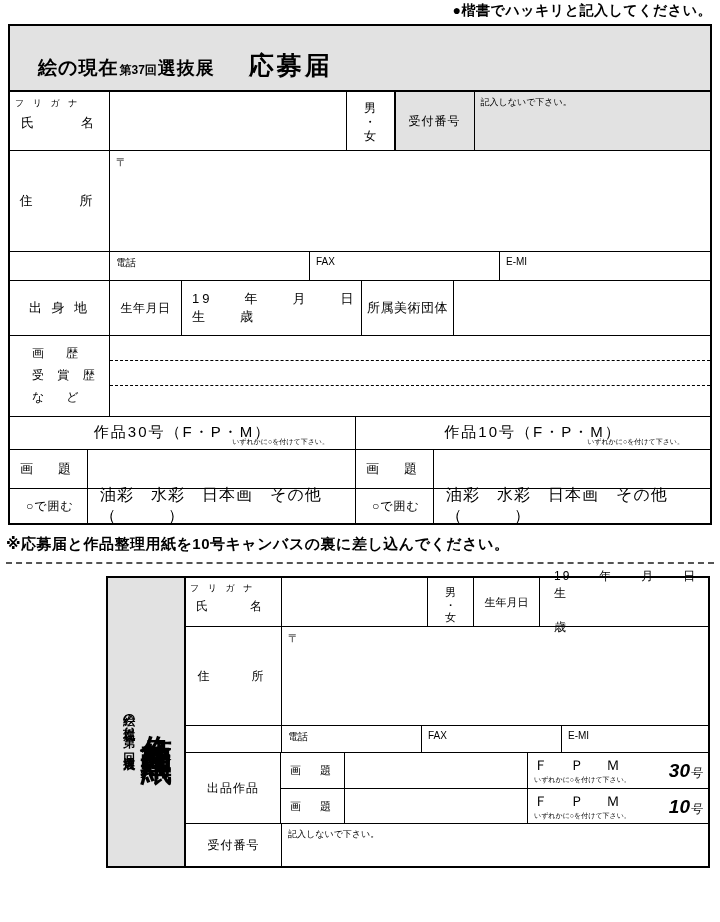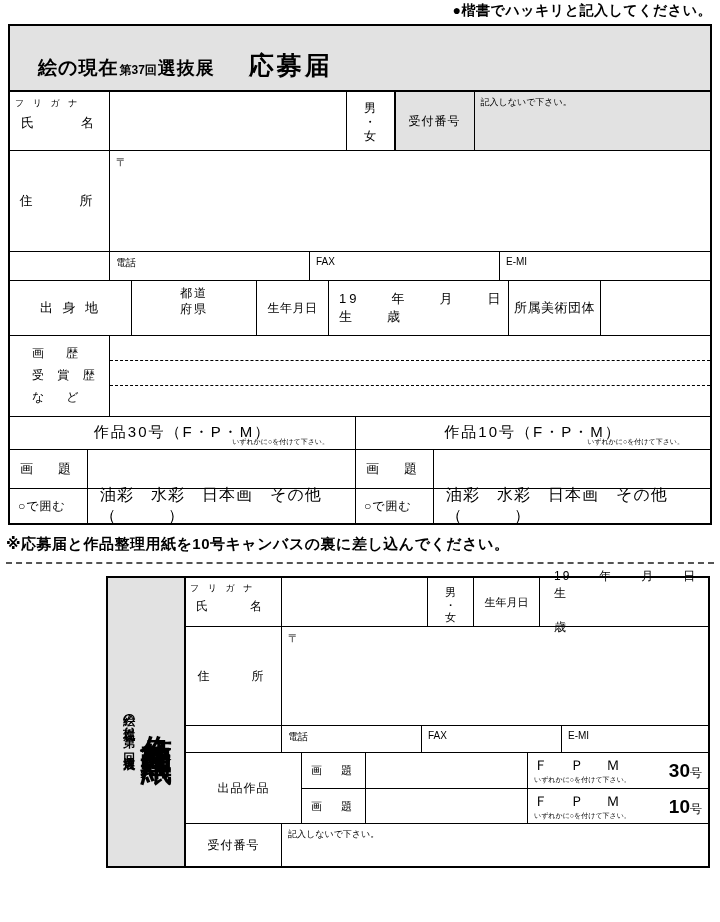--- a/index.html
+++ b/index.html
@@ -58,35 +58,35 @@
   }
   .recept-blank{flex:1;background:#e2e2e2;}
   .recept-blank .note{font-size:9px;padding:4px 0 0 6px;}
 
   .addr-label{width:100px;display:flex;align-items:center;justify-content:center;font-size:13px;letter-spacing:7px;}
   .addr-box{flex:1;}
   .addr-box .mark{font-size:11px;padding:4px 0 0 6px;}
 
   .contact .c{font-size:10px;padding:4px 0 0 6px;}
 
-  .origin-label{width:122px;display:flex;align-items:center;justify-content:center;font-size:13px;letter-spacing:3px;}
+  .origin-label{width:100px;display:flex;align-items:center;justify-content:center;font-size:13px;letter-spacing:3px;}
   .todofuken{font-size:12px;line-height:1.3;text-align:center;padding-top:5px;letter-spacing:2px;}
   .birth-label{width:72px;display:flex;align-items:center;justify-content:center;font-size:12px;letter-spacing:0.5px;}
   .birth-field{font-size:13px;letter-spacing:3px;display:flex;align-items:center;padding-left:10px;}
   .group-label{width:92px;display:flex;align-items:center;justify-content:center;font-size:13px;letter-spacing:0.5px;}
 
   .hist-label{width:100px;font-size:12px;line-height:1.85;padding:6px 0 0 22px;letter-spacing:5px;}
   .hist-box{flex:1;}
   .dash{border-bottom:1px dashed #000;height:24px;}
 
   .work-head{display:flex;align-items:flex-start;justify-content:center;font-size:15px;letter-spacing:2px;padding:6px 0 2px;position:relative;}
   .work-head .note{position:absolute;right:26px;bottom:2px;font-size:7px;letter-spacing:0;}
 
   .gadai-label{width:78px;display:flex;align-items:center;justify-content:center;font-size:13px;letter-spacing:6px;}
-  .marui{font-size:12px;letter-spacing:1px;display:flex;align-items:center;padding-left:8px;}
+  .marui{font-size:12px;letter-spacing:1px;display:flex;align-items:center;padding-left:16px;}
   .media{font-size:16px;letter-spacing:1px;display:flex;align-items:center;padding-left:12px;}
 
   
   .mid-note{font-size:15px;font-weight:bold;padding:10px 0 6px 6px;letter-spacing:0.5px;}
   .cut{
     border-top:2px dashed #555;
     margin:2px 6px 0 6px;
   }
 
   
@@ -108,25 +108,25 @@
   }
   .bform{flex:1;}
 
   .b-namelabel{width:96px;}
   .b-namelabel .l1{font-size:9px;letter-spacing:3px;padding:4px 0 0 4px;}
   .b-namelabel .l2{font-size:12px;letter-spacing:6px;padding:3px 0 0 10px;}
   .b-sex{width:46px;text-align:center;font-size:11px;line-height:1.15;padding-top:8px;}
   .b-birthlabel{width:66px;display:flex;align-items:center;justify-content:center;font-size:11px;}
   .b-birthfield{flex:1;font-size:12px;letter-spacing:2px;display:flex;align-items:center;padding-left:14px;}
   .b-addrlabel{width:96px;display:flex;align-items:center;justify-content:center;font-size:12px;letter-spacing:6px;}
-  .b-shuppin{width:116px;display:flex;align-items:center;justify-content:center;font-size:12px;letter-spacing:1px;}
+  .b-shuppin{width:95px;display:flex;align-items:center;justify-content:center;font-size:12px;letter-spacing:1px;}
   .b-gadai{width:64px;display:flex;align-items:center;justify-content:center;font-size:11px;letter-spacing:4px;}
   .fpm{font-size:14px;letter-spacing:4px;padding-left:6px;}
   .fpm-note{font-size:7px;padding-left:6px;}
-  .size{font-size:19px;font-weight:bold;}
+  .size{font-size:19px;font-weight:bold;font-style:italic;}
   .size .g{font-size:12px;font-weight:normal;}
   .b-recept{width:96px;display:flex;align-items:center;justify-content:center;font-size:12px;letter-spacing:1px;}
 </style>
 </head>
 <body>
 
 <div class="page">
 
   <div class="top-note">●楷書でハッキリと記入してください。</div>
 
@@ -167,23 +167,20 @@
       <div class="cell" style="width:190px;">
         <div class="c">FAX</div>
       </div>
       <div class="cell" style="flex:1;">
         <div class="c">E-MI</div>
       </div>
     </div>
 
     <div class="row brow" style="height:54px;">
       <div class="cell origin-label">出 身 地</div>
-      <div class="cell" style="width:125px;">
-        <div class="todofuken">都道<br>府県</div>
-      </div>
       <div class="cell birth-label">生年月日</div>
       <div class="cell birth-field" style="width:180px;">19　　年　　月　　日生　　歳</div>
       <div class="cell group-label">所属美術団体</div>
       <div class="cell" style="flex:1;"></div>
     </div>
 
     <div class="row brow" style="height:80px;">
       <div class="cell hist-label">画　歴<br>受 賞 歴<br>な　ど</div>
       <div class="hist-box">
         <div class="dash"></div>

